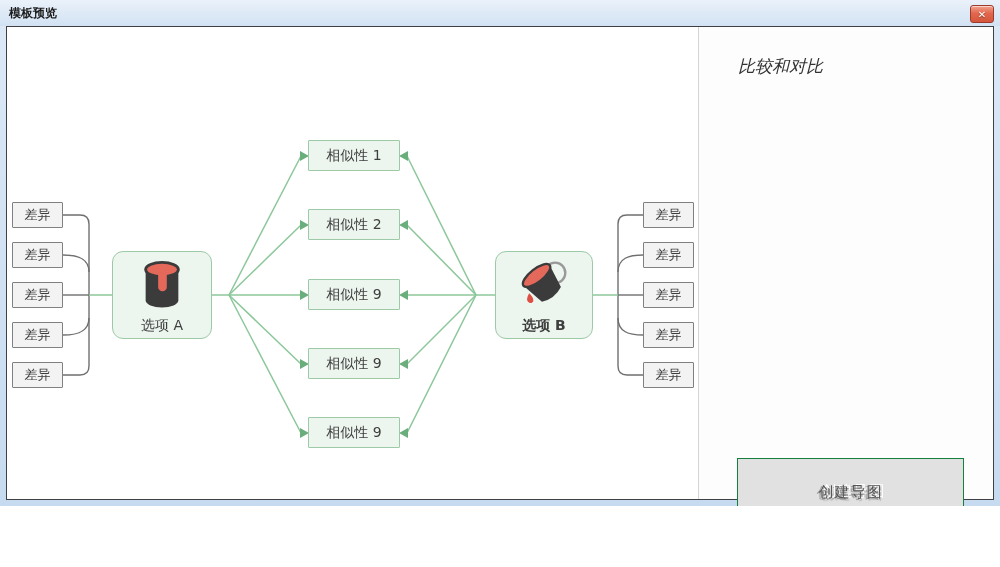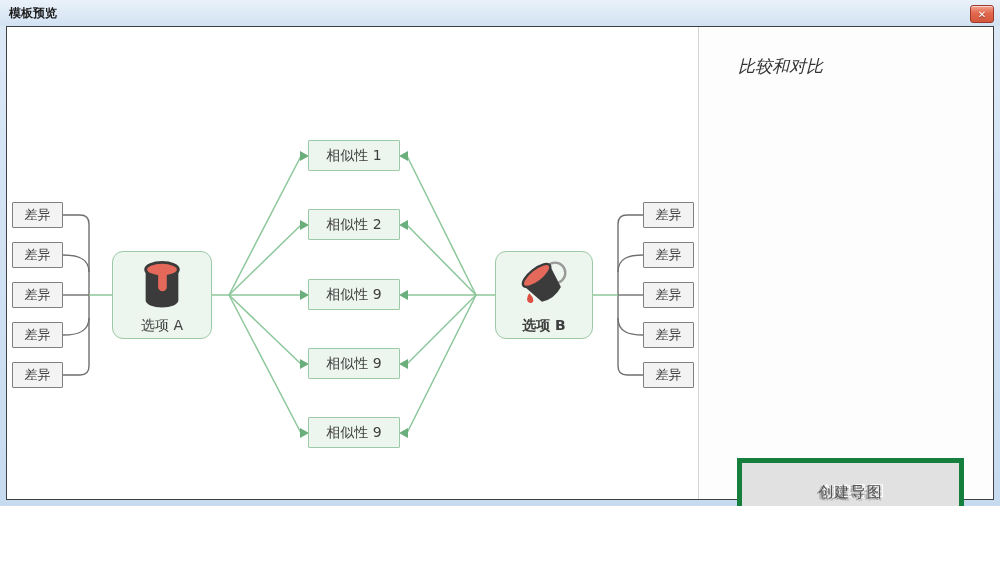--- a/index.html
+++ b/index.html
@@ -28,21 +28,21 @@
     position:absolute; left:6px; top:26px; right:6px; bottom:6px;
     border:1px solid #3f4044; background:#fff; display:flex;
   }
   .canvas { position:relative; width:691px; height:100%; background:#fff; flex:none; }
   .divider { width:1px; background:#d4d4d4; flex:none; }
   .panel { position:relative; flex:1; background:#fdfdfd; padding:28px 30px 0 39px; }
   .panel-heading { font-size:17px; font-weight:500; color:#333; margin-bottom:20px;font-style:italic; }
   .panel-desc { font-size:13px; color:#3b3b3b; line-height:21px; }
   .create-btn {
     position:absolute; left:38px; top:431px; width:227px; height:69px;
-    background:#e1e1e1; border:5px solid #15803d;
+    background:#e1e1e1; border:1px solid #15803d;
     font-family:inherit; font-size:15px; color:#555; letter-spacing:1px; cursor:pointer;
     text-shadow:3px -1px 0 rgba(255,255,255,.95), -2px 1px 0 rgba(100,100,100,.5),
                 1px 2px 1px rgba(150,150,150,.6);
     filter:blur(.3px);
   }
   svg.wires { position:absolute; left:0; top:0; pointer-events:none; }
   .node {
     position:absolute; display:flex; align-items:center; justify-content:center;
     font-size:13px; color:#3e3e3e; background:#f3f3f3;
     border:1.5px solid #808080; border-radius:1px;

